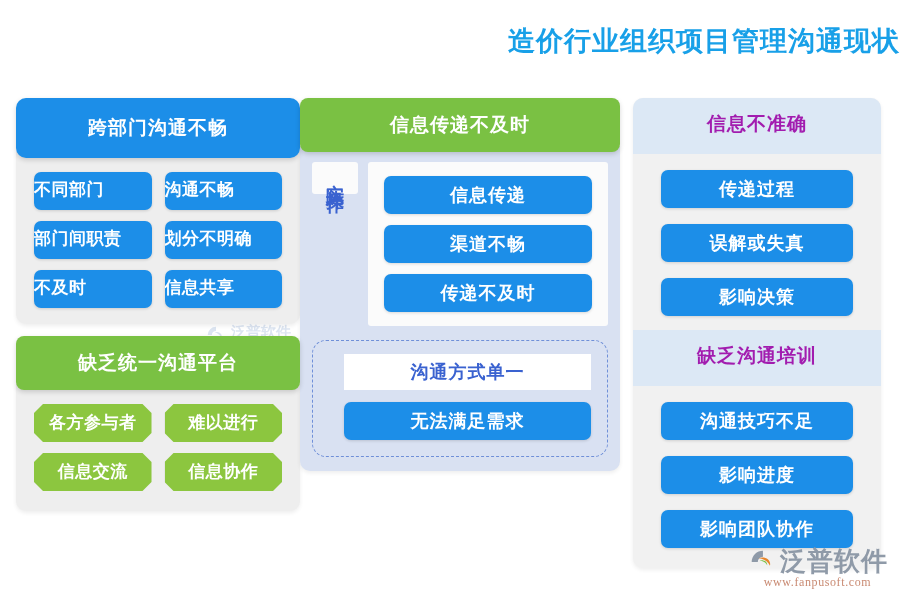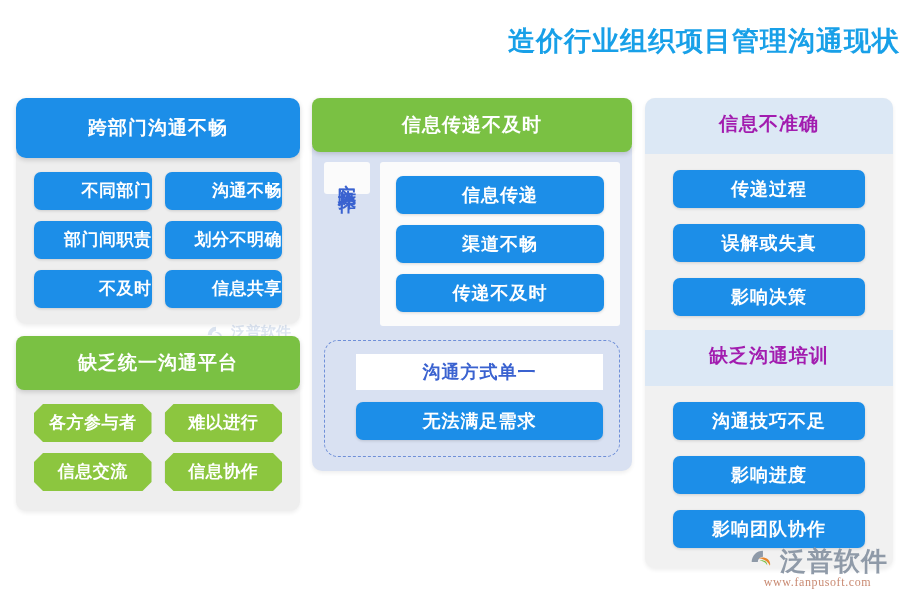--- a/index.html
+++ b/index.html
@@ -98,28 +98,29 @@
     display: grid;
     grid-template-columns: 1fr 1fr;
     gap: 11px 13px;
   }
 
   .tag-blue {
     background: #1c8ee8;
     color: #ffffff;
     font-size: 17px;
     font-weight: bold;
-    text-align: right;
+    text-align: left;
     height: 38px;
     line-height: 38px;
     border-radius: 7px;
     letter-spacing: 0.5px;
     box-shadow: 0 1px 3px rgba(0,0,0,0.14);
     white-space: nowrap;
     overflow: hidden;
+    font-family: Liberation Mono, monospace;
   }
 
   
   .tag-green {
     background: #8cc63f;
     color: #ffffff;
     font-size: 17px;
     font-weight: bold;
     text-align: center;
     height: 38px;
@@ -130,21 +131,20 @@
     -webkit-clip-path: polygon(9px 0, calc(100% - 9px) 0, 100% 9px, 100% calc(100% - 9px), calc(100% - 9px) 100%, 9px 100%, 0 calc(100% - 9px), 0 9px);
     clip-path: polygon(9px 0, calc(100% - 9px) 0, 100% 9px, 100% calc(100% - 9px), calc(100% - 9px) 100%, 9px 100%, 0 calc(100% - 9px), 0 9px);
     filter: drop-shadow(0 1px 2px rgba(0,0,0,0.18));
   }
 
   .spacer-gap { height: 12px; }
 
   
   .col-mid {
     width: 320px;
-    margin-left: 12px;
     display: flex;
     flex-direction: column;
   }
 
   .panel-lav {
     background: #d9e1f2;
     border-radius: 0 0 10px 10px;
     margin-top: -6px;
     padding: 16px 12px 14px 12px;
     box-shadow: 0 2px 4px rgba(0,0,0,0.07);

